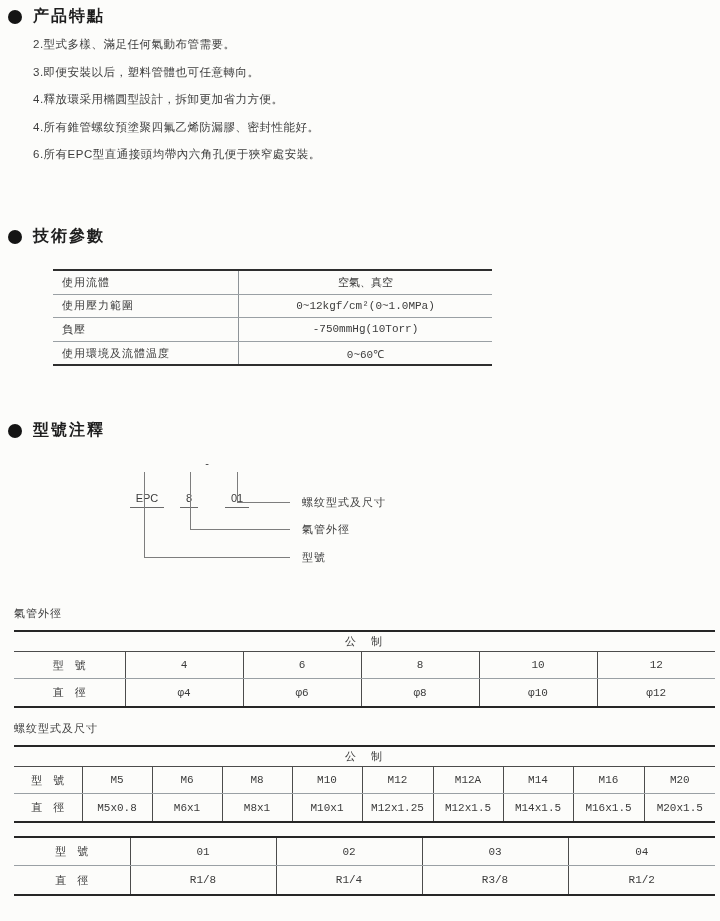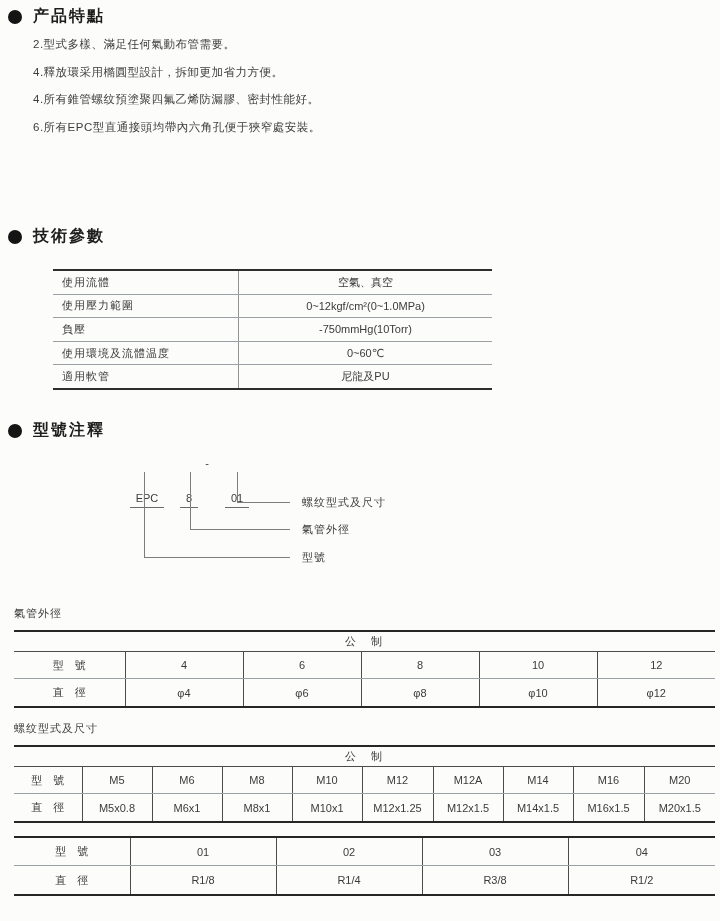--- a/index.html
+++ b/index.html
@@ -14,21 +14,21 @@
 
   
   .section-header { display:flex; align-items:center; gap:11px; }
   .bullet { width:14px; height:14px; border-radius:50%; background:#141414; flex:0 0 auto; }
   .section-title { font-size:16px; font-weight:bold; color:#1e1e1e; letter-spacing:2px; }
 
   
   .feature-item { height:27.5px; font-size:11.5px; color:#3d3d3d; letter-spacing:0.5px; white-space:nowrap; }
 
   
-  table { border-collapse:collapse; table-layout:fixed; }
+  table { border-collapse:collapse; table-layout:fixed;font-family:Liberation Mono, monospace; }
   .tech-table { width:439px; border-top:2px solid #2e2e2e; border-bottom:2px solid #2e2e2e; font-size:11px; }
   .tech-table td { height:20.6px; border-bottom:1px solid #9aa0a4; color:#3b3b3b; }
   .tech-table tr:last-child td { border-bottom:none; }
   .tech-table td.t-label { width:175px; padding-left:9px; text-align:left; letter-spacing:1px; }
   .tech-table td.t-value { border-left:1px solid #8e9498; text-align:center; }
 
   
   .code-part { position:absolute; font-size:11px; color:#3b3b3b; text-align:center; height:16px; line-height:15px; }
   .underlined { border-bottom:1px solid #6a6a6a;margin-top:35px; }
   .dline { position:absolute; background:#7d7d7d; }
@@ -52,20 +52,21 @@
 </head>
 <body>
 
 <div class="abs section-header" style="left:8px; top:6px;">
   <span class="bullet"></span>
   <span class="section-title">产品特點</span>
 </div>
 
 <div class="abs" style="left:33px; top:37px;">
   <div class="feature-item">2.型式多樣、滿足任何氣動布管需要。</div>
+  <div class="feature-item">3.即便安裝以后，塑料管體也可任意轉向。</div>
   <div class="feature-item">4.釋放環采用橢圓型設計，拆卸更加省力方便。</div>
   <div class="feature-item">4.所有錐管螺纹預塗聚四氟乙烯防漏膠、密封性能好。</div>
   <div class="feature-item">6.所有EPC型直通接頭均帶內六角孔便于狹窄處安裝。</div>
 </div>
 
 <div class="abs section-header" style="left:8px; top:226px;">
   <span class="bullet"></span>
   <span class="section-title">技術參數</span>
 </div>
 
@@ -79,24 +80,20 @@
     <td class="t-label">使用壓力範圍</td>
     <td class="t-value">0~12kgf/cm²(0~1.0MPa)</td>
   </tr>
   <tr>
     <td class="t-label">負壓</td>
     <td class="t-value">-750mmHg(10Torr)</td>
   </tr>
   <tr>
     <td class="t-label">使用環境及流體温度</td>
     <td class="t-value">0~60℃</td>
-  </tr>
-  <tr>
-    <td class="t-label">適用軟管</td>
-    <td class="t-value">尼龍及PU</td>
   </tr>
 </tbody>
   </table>
 
 <div class="abs section-header" style="left:8px; top:420px;">
   <span class="bullet"></span>
   <span class="section-title">型號注釋</span>
 </div>
 
 <div>

